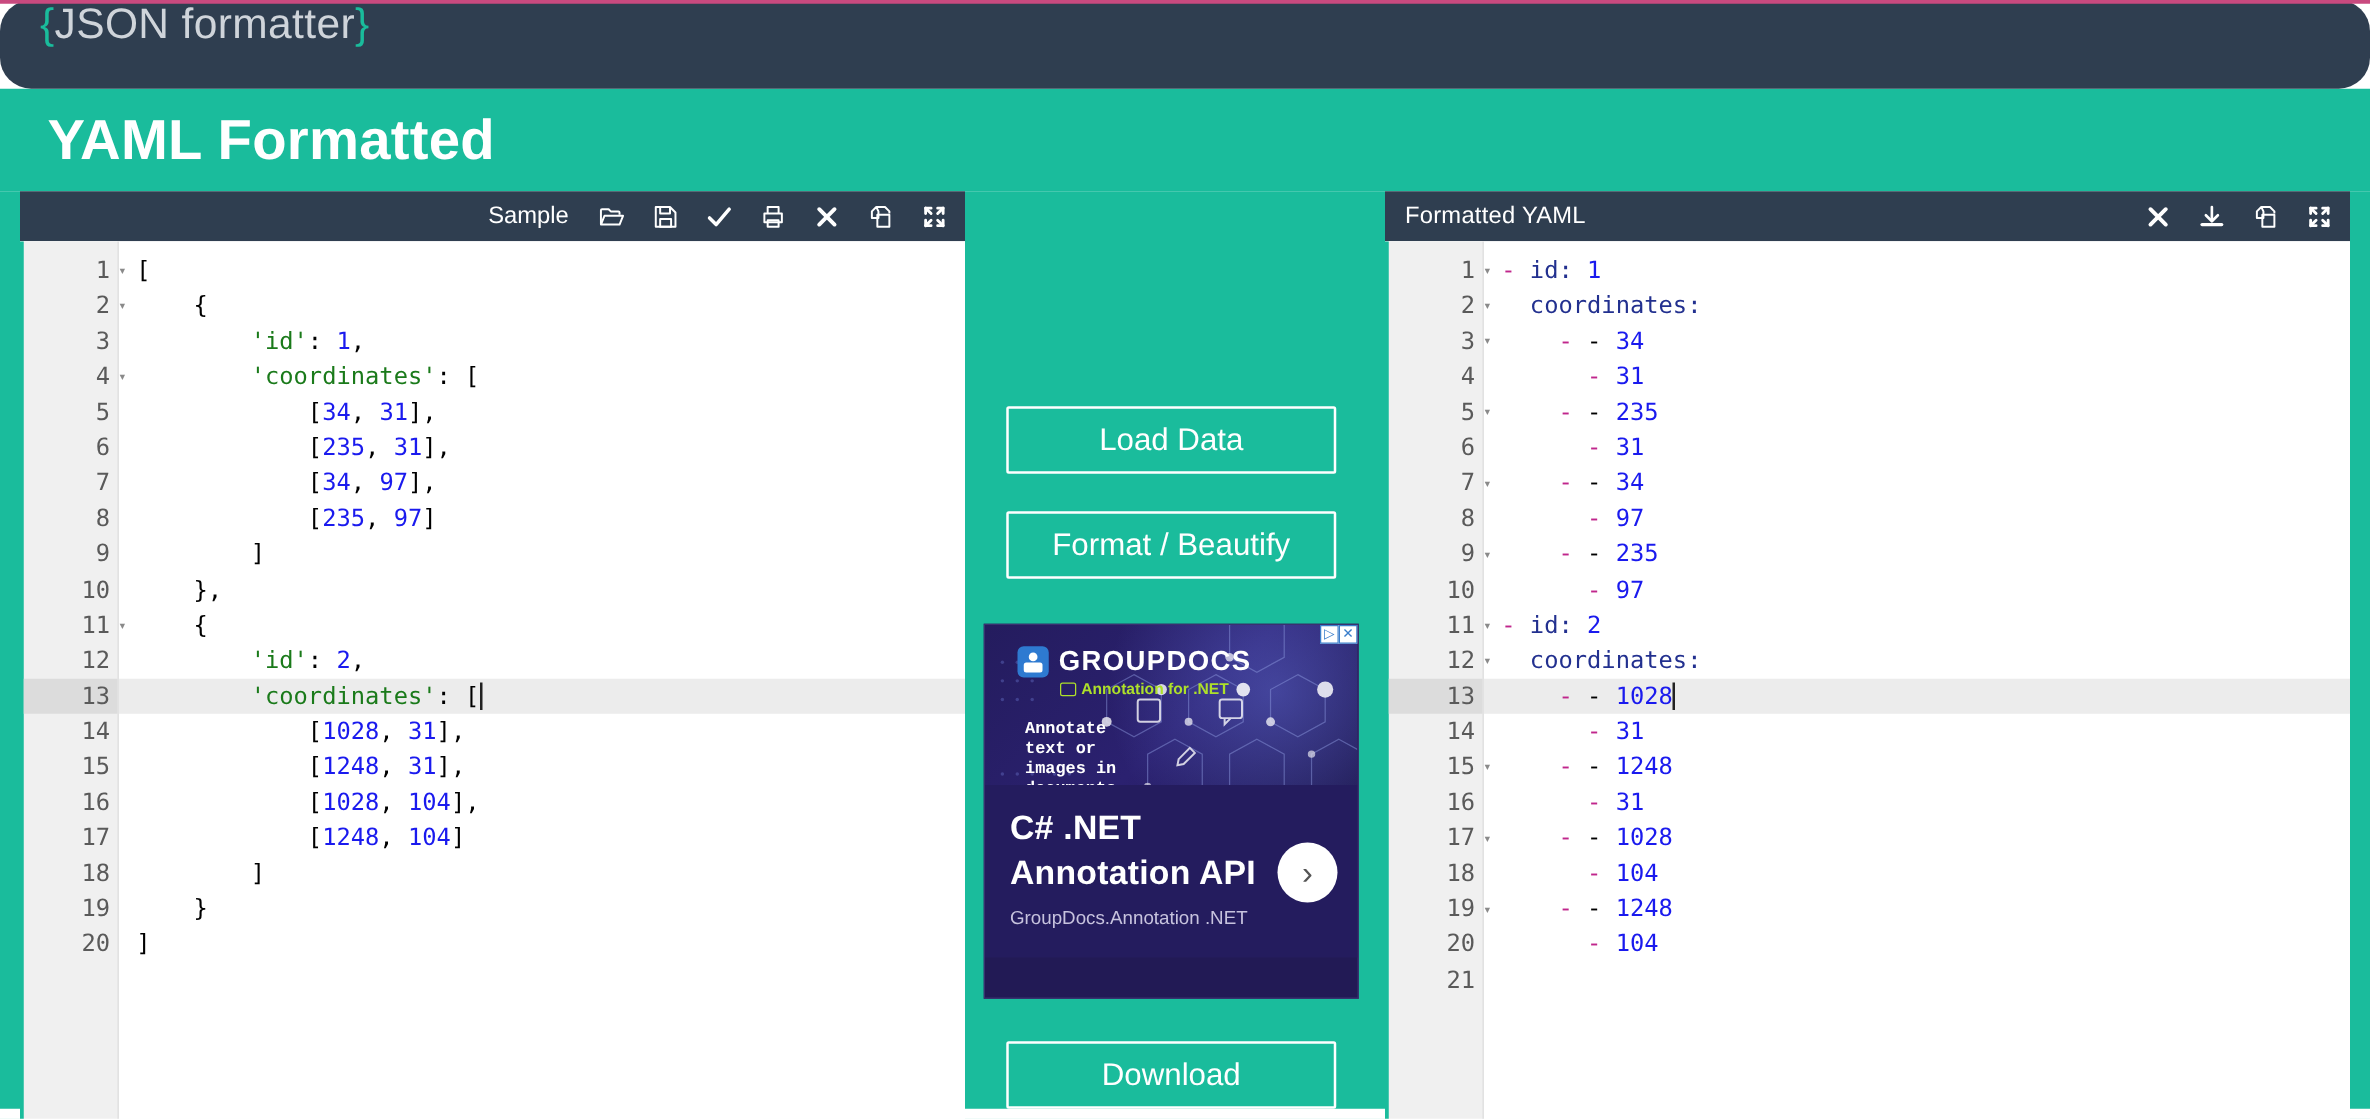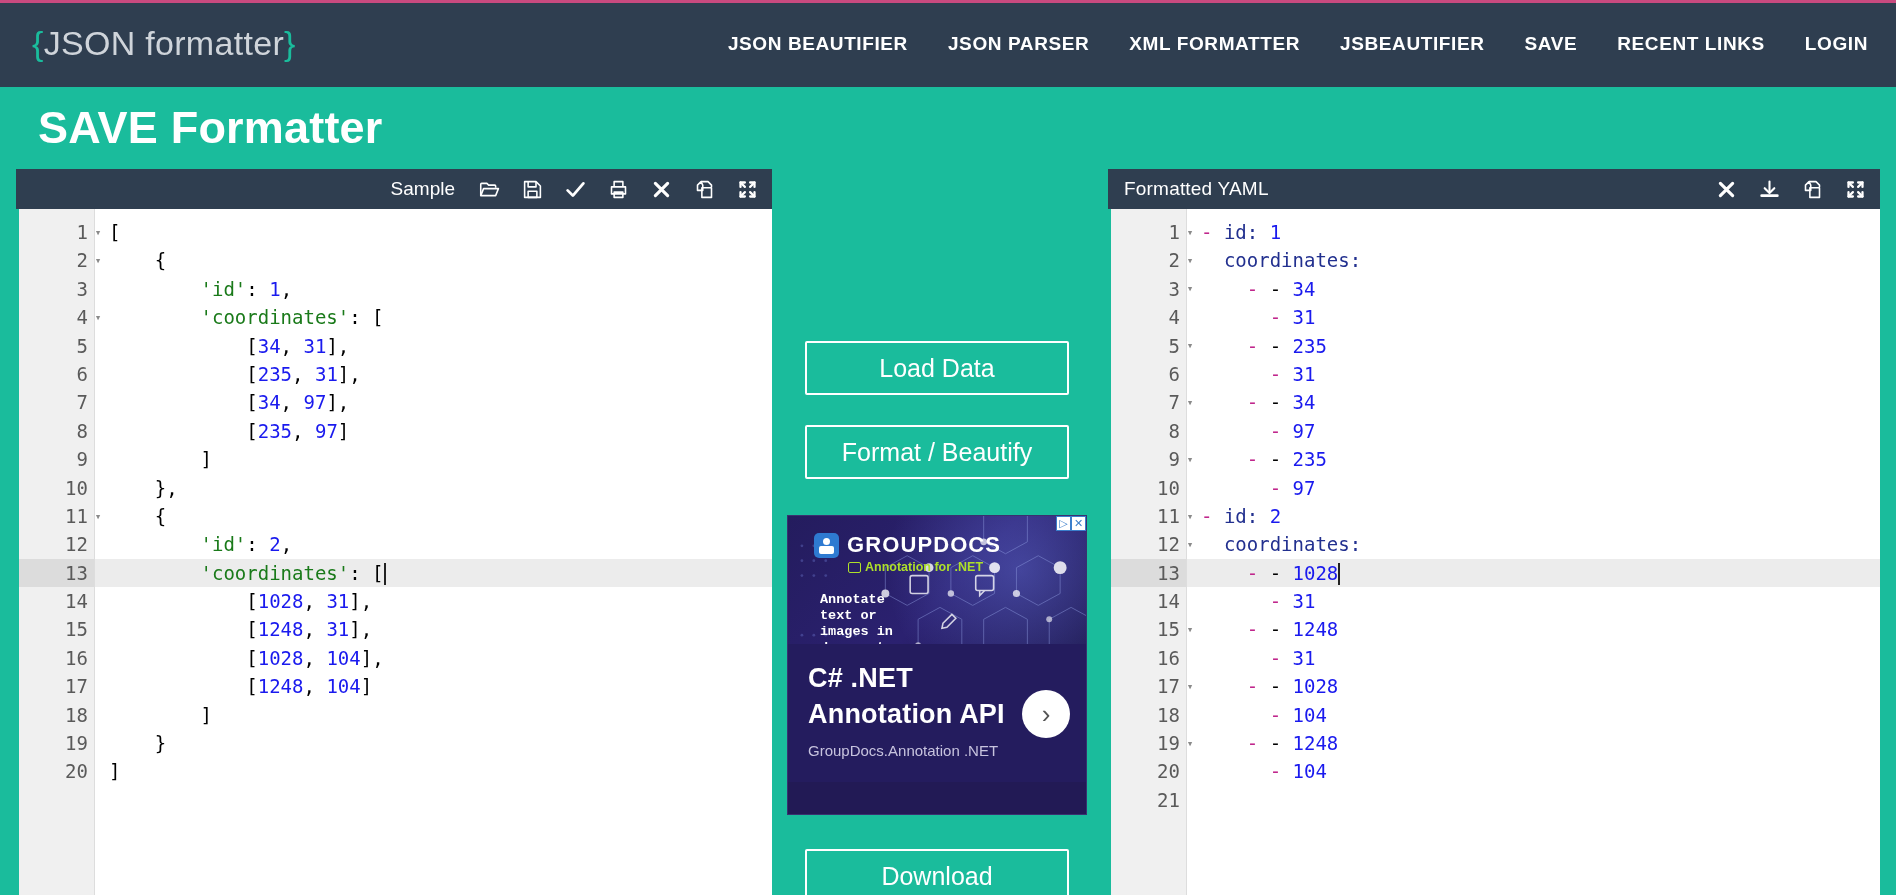--- a/index.html
+++ b/index.html
@@ -5,26 +5,26 @@
   * { box-sizing: border-box; margin: 0; padding: 0; }
   html, body {
     width: 1896px; height: 895px;
     font-family: "Liberation Sans", sans-serif;
     background: #ffffff;
     overflow: hidden;
   }
 
   
   .navbar {
-    height: 87px;
+    height: 71px;
     background: #2f3e50;
     display: flex;
-    align-items: center;
     padding: 0 28px 0 32px;
     position: relative;
+    border-radius: 25px;
   }
   .navbar::before {
     content: "";
     position: absolute;
     top: 0; left: 0; right: 0;
     height: 3px;
     background: #c94a7f;
   }
   .logo {
     font-family: "Liberation Sans", sans-serif;
@@ -357,33 +357,24 @@
     cursor: pointer;
   }
 </style>
 </head>
 <body>
 
 <div class="navbar">
   <div class="logo">
     <span class="brace">{</span><span>JSON formatter</span><span class="brace">}</span>
   </div>
-  <nav class="nav-links" id="nav-links">
-      <a class="nav-link">JSON BEAUTIFIER</a>
-      <a class="nav-link">JSON PARSER</a>
-      <a class="nav-link">XML FORMATTER</a>
-      <a class="nav-link">JSBEAUTIFIER</a>
-      <a class="nav-link">SAVE</a>
-      <a class="nav-link">RECENT LINKS</a>
-      <a class="nav-link">LOGIN</a>
-    </nav>
 </div>
 
 <div class="hero">
-  <h1>SAVE Formatter</h1>
+  <h1>YAML Formatted</h1>
 </div>
 
 <div class="work">
 
   <section class="panel panel-left">
     <div class="panel-head">
       <span class="panel-title"></span>
       <div class="head-tools">
         <span class="sample-label">Sample</span>
 

